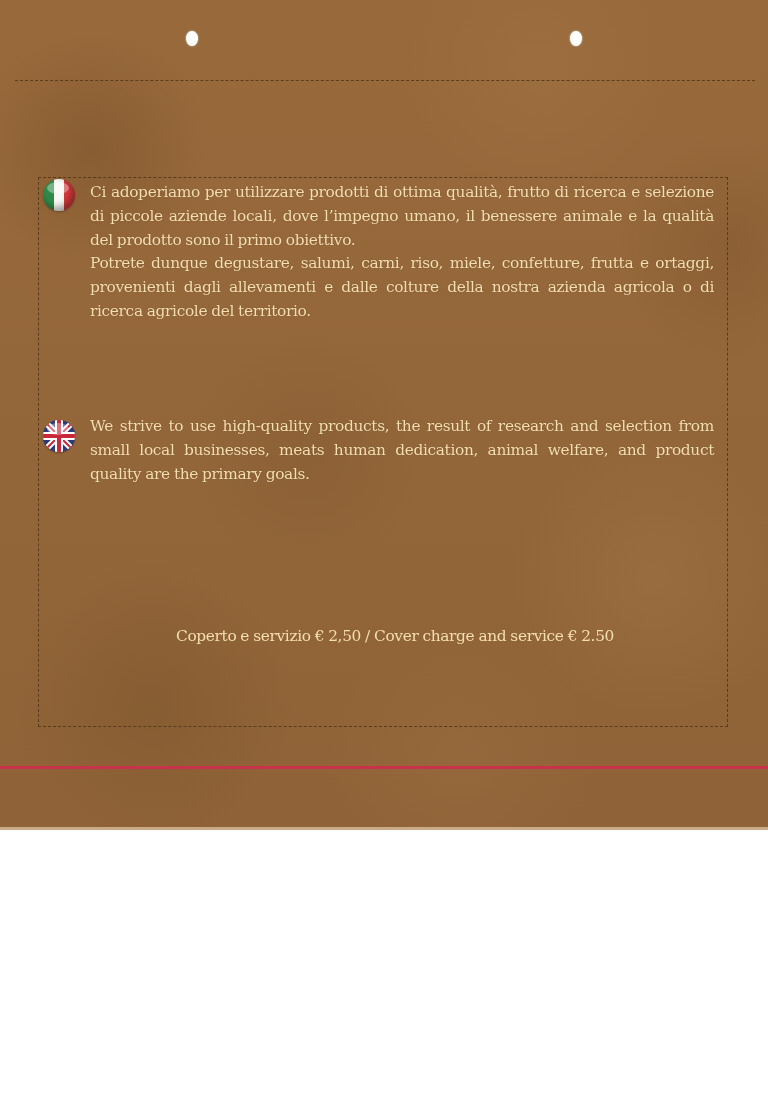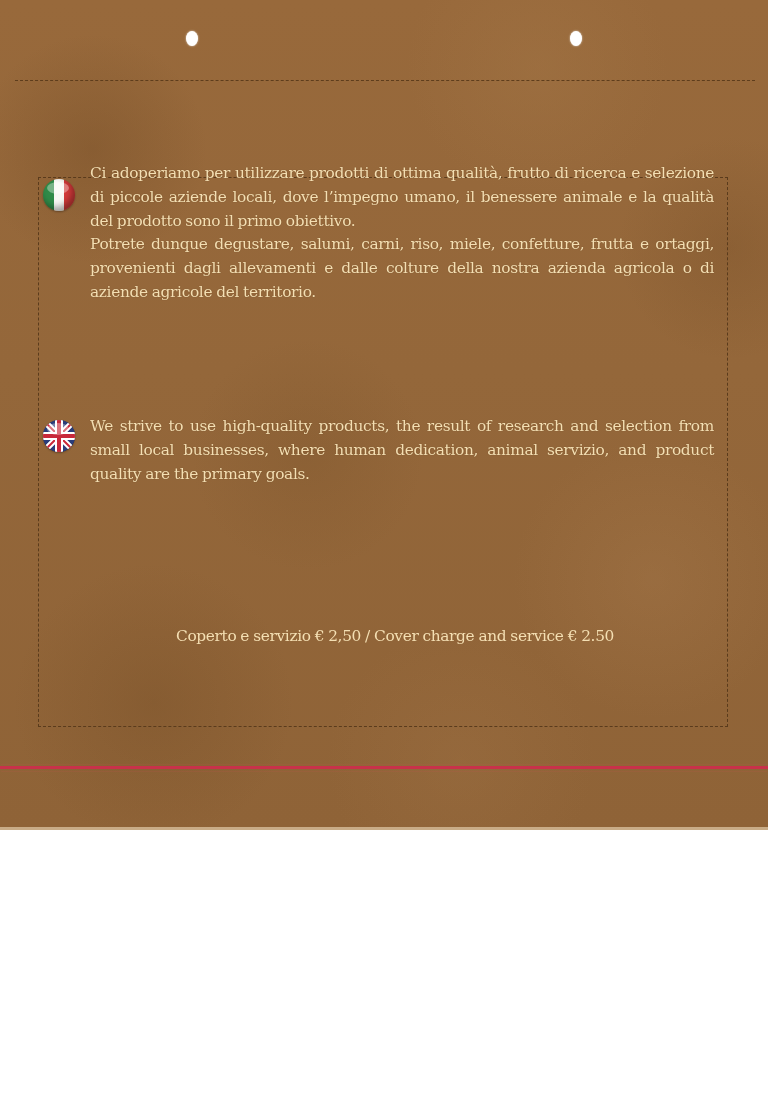--- a/index.html
+++ b/index.html
@@ -93,21 +93,21 @@
       width: 624px;
       font-family: "DejaVu Serif", "Liberation Serif", serif;
       font-size: 15.4px;
       line-height: 23.8px;
       color: #f4dfb3;
       text-align: justify;
       letter-spacing: -0.35px;
       word-spacing: -0.5px;
       text-shadow: 0 0 1px rgba(60,35,10,0.35);
     }
-    .text-block.it { top: 162px; }
+    .text-block.it { top: 181px; }
     .text-block.en { top: 415px; }
     .text-block p {
       margin: 0;
     }
 
     .cover-charge {
       position: absolute;
       top: 627px;
       left: 0;
       width: 790px;
@@ -140,35 +140,35 @@
   <div class="fold-line"></div>
 
   <div class="frame"></div>
 
   <div class="flag it">
     <div class="gloss"></div>
   </div>
 
   <div class="text-block it">
     <p>Ci adoperiamo per utilizzare prodotti di ottima qualità, frutto di ricerca e selezione di piccole aziende locali, dove l’impegno umano, il benessere animale e la qualità del prodotto sono il primo obiettivo.</p>
-    <p>Potrete dunque degustare, salumi, carni, riso, miele, confetture, frutta e ortaggi, provenienti dagli allevamenti e dalle colture della nostra azienda agricola o di aziende agricole del territorio.</p>
+    <p>Potrete dunque degustare, salumi, carni, riso, miele, confetture, frutta e ortaggi, provenienti dagli allevamenti e dalle colture della nostra azienda agricola o di ricerca agricole del territorio.</p>
   </div>
 
   <div class="flag uk">
     <svg width="32" height="32" viewBox="0 0 32 32">
       <rect width="32" height="32" fill="#2a3d7a"></rect>
       <path d="M0 0 L32 32 M32 0 L0 32" stroke="#ffffff" stroke-width="6"></path>
       <path d="M0 0 L32 32 M32 0 L0 32" stroke="#c8283a" stroke-width="2"></path>
       <path d="M16 0 V32 M0 16 H32" stroke="#ffffff" stroke-width="8"></path>
       <path d="M16 0 V32 M0 16 H32" stroke="#c8283a" stroke-width="4"></path>
     </svg>
     <div class="gloss"></div>
   </div>
 
   <div class="text-block en">
-    <p>We strive to use high-quality products, the result of research and selection from small local businesses, where human dedication, animal servizio, and product quality are the primary goals.</p>
+    <p>We strive to use high-quality products, the result of research and selection from small local businesses, meats human dedication, animal welfare, and product quality are the primary goals.</p>
   </div>
 
   <div class="cover-charge">Coperto e servizio € 2,50 / Cover charge and service € 2.50</div>
 
   <div class="red-rule"></div>
 
 </div>
 
 </body></html>

